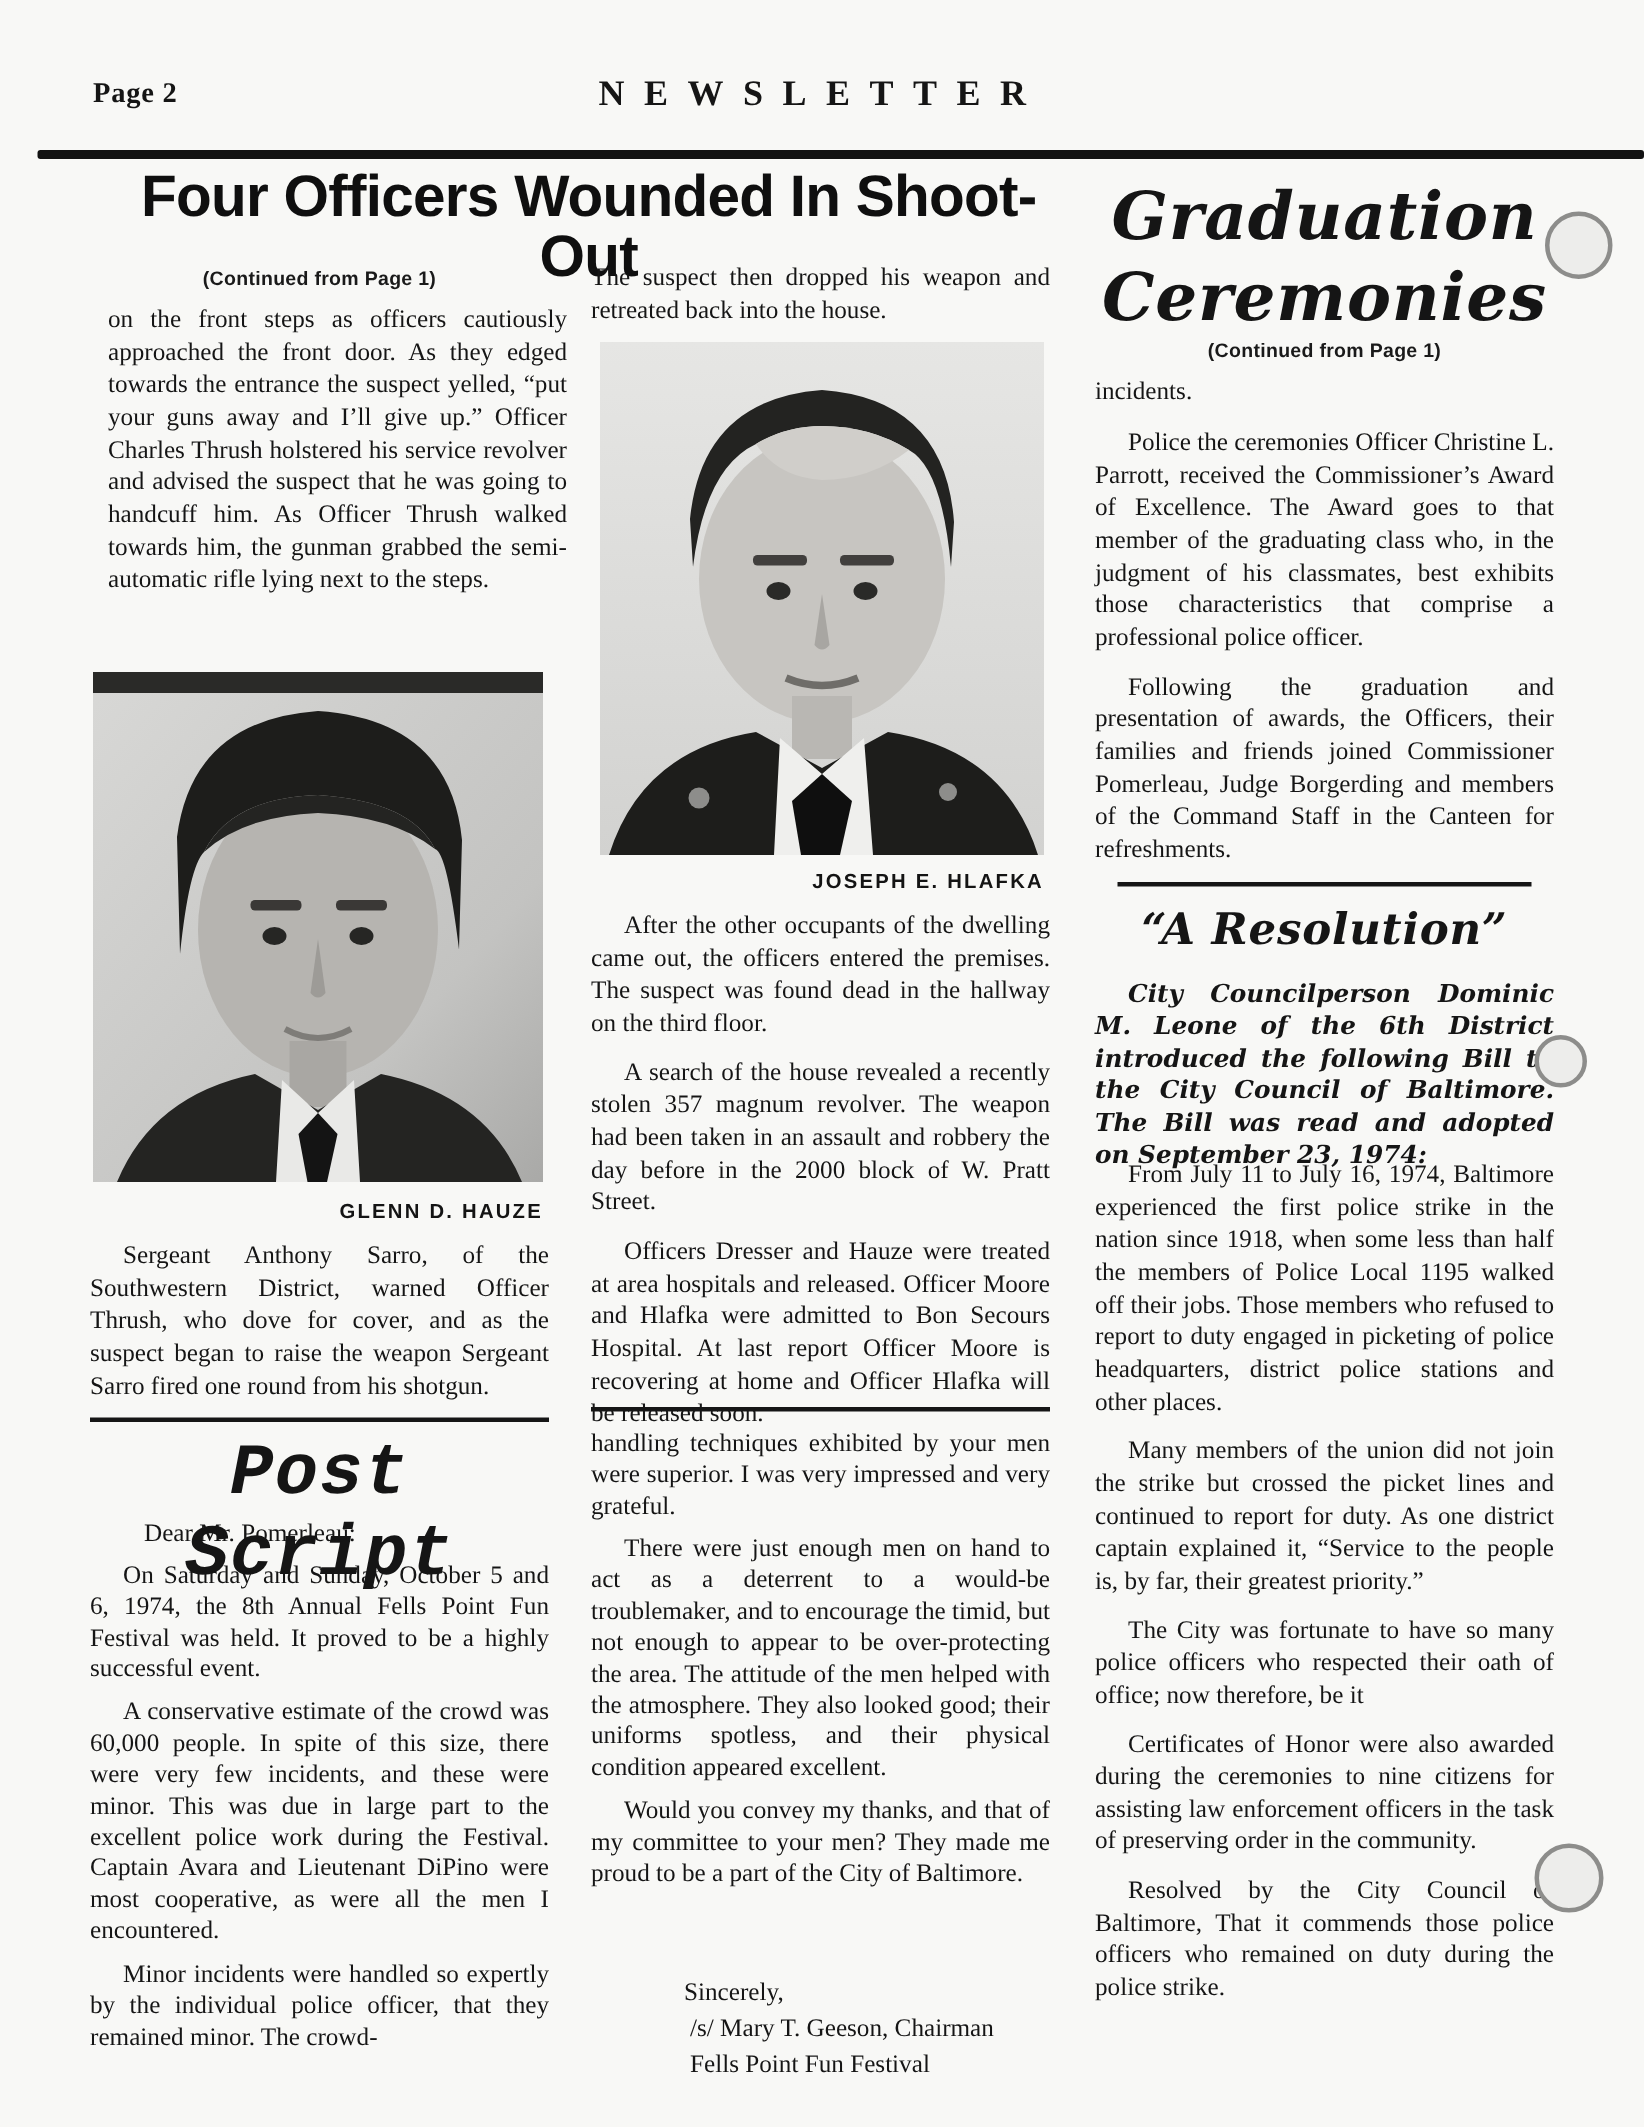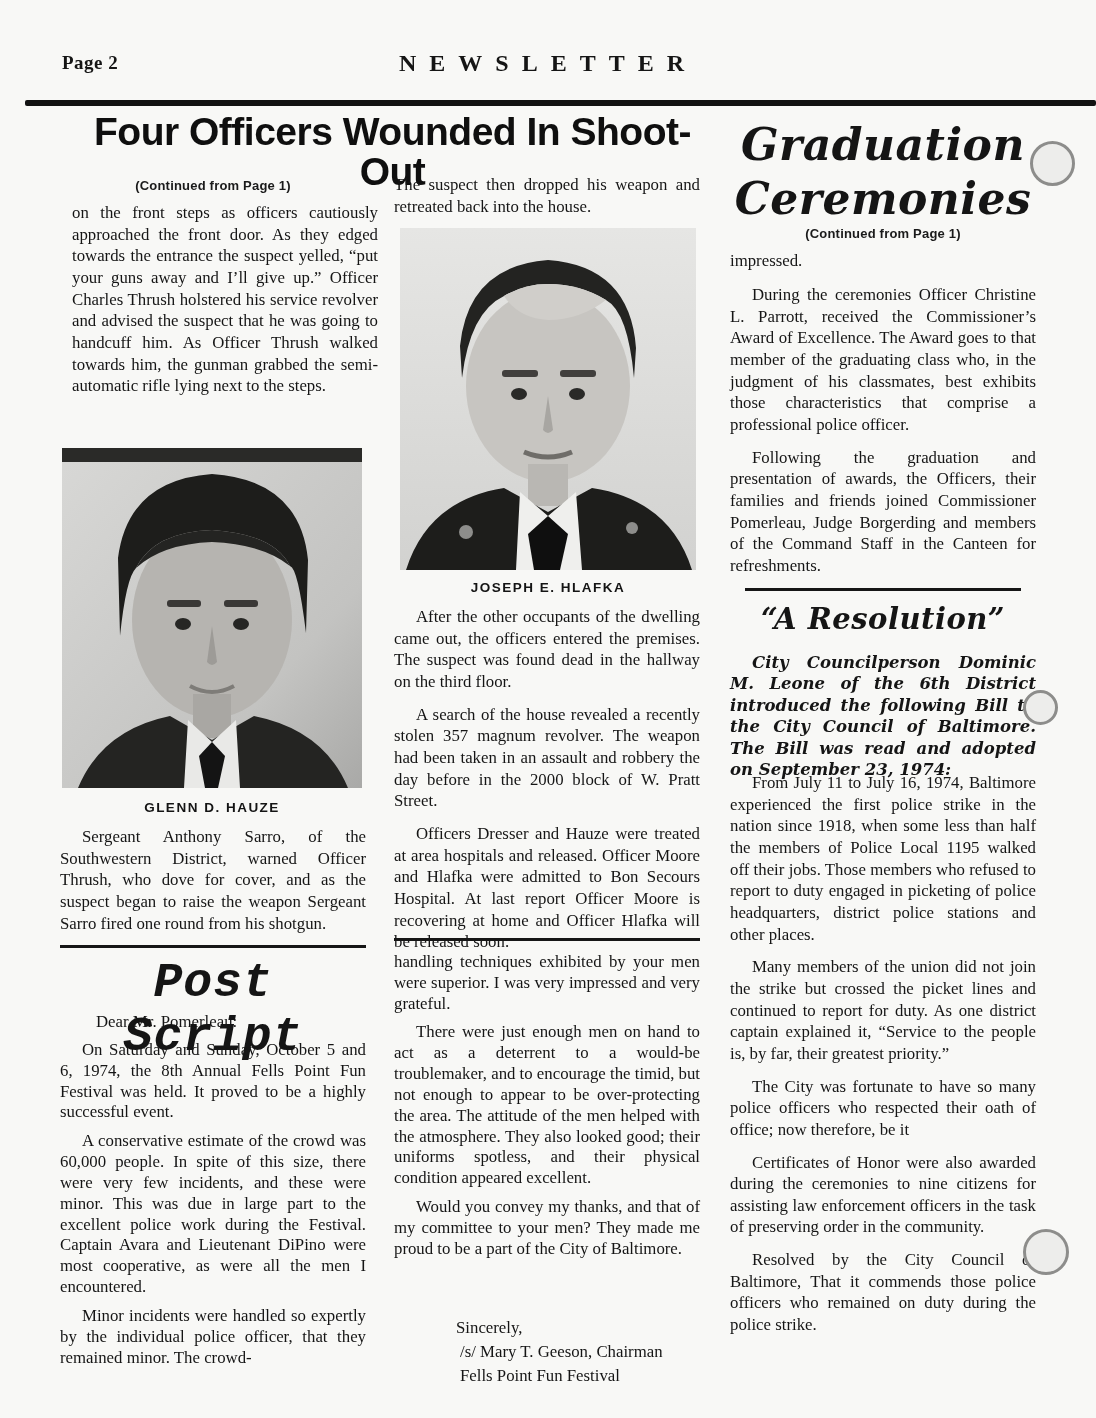--- a/index.html
+++ b/index.html
@@ -33,21 +33,21 @@
     width:306px;text-align:center;
     font-family:"DejaVu Serif", serif;font-style:italic;font-weight:bold;
     font-size:44px;line-height:1.22;letter-spacing:.5px;
   }
   .res-head{
     width:306px;text-align:center;
     font-family:"DejaVu Serif", serif;font-style:italic;font-weight:bold;
     font-size:29px;letter-spacing:.5px;
   }
   .caption{
-    text-align:center;font-family:"Liberation Sans", sans-serif;font-weight:bold;
+    text-align:right;font-family:"Liberation Sans", sans-serif;font-weight:bold;
     font-size:13.5px;letter-spacing:1.5px;color:#141414;
   }
   
   .col{width:306px;font-size:16.8px;line-height:1.29;text-align:justify;}
   .col p{margin:0 0 11px 0;text-indent:22px;}
   .col p:last-child{margin-bottom:0;}
   .col p.noindent{text-indent:0;}
   .tight{line-height:1.24;}
   .tight p{margin-bottom:8px;}
   .salutation{font-size:16.8px;}
@@ -167,24 +167,24 @@
     <div class="sig-indent">Fells Point Fun Festival</div>
   </div>
 
   <div class="abs serif-head" style="left:730px;top:118px;">
     <div>Graduation</div>
     <div>Ceremonies</div>
   </div>
   <div class="abs continued" style="left:730px;top:226px;">(Continued from Page 1)</div>
 
   <div class="abs col" style="left:730px;top:250px;">
-    <p class="noindent">impressed.</p>
+    <p class="noindent">incidents.</p>
   </div>
   <div class="abs col" style="left:730px;top:284px;">
-      <p>During the ceremonies Officer Christine L. Parrott, received the Commissioner’s Award of Excellence. The Award goes to that member of the graduating class who, in the judgment of his classmates, best exhibits those characteristics that comprise a professional police officer.</p>
+      <p>Police the ceremonies Officer Christine L. Parrott, received the Commissioner’s Award of Excellence. The Award goes to that member of the graduating class who, in the judgment of his classmates, best exhibits those characteristics that comprise a professional police officer.</p>
       <p>Following the graduation and presentation of awards, the Officers, their families and friends joined Commissioner Pomerleau, Judge Borgerding and members of the Command Staff in the Canteen for refreshments.</p>
     </div>
 
   <div class="abs rule" style="left:745px;top:588px;width:276px;height:3px;"></div>
 
   <div class="abs res-head" style="left:730px;top:602px;">“A Resolution”</div>
   <div class="abs italic-intro" style="left:730px;top:652px;width:306px;text-indent:22px;text-align:justify;">City Councilperson Dominic M. Leone of the 6th District introduced the following Bill to the City Council of Baltimore. The Bill was read and adopted on September 23, 1974:</div>
 
   <div class="abs col" style="left:730px;top:772px;">
       <p>From July 11 to July 16, 1974, Baltimore experienced the first police strike in the nation since 1918, when some less than half the members of Police Local 1195 walked off their jobs. Those members who refused to report to duty engaged in picketing of police headquarters, district police stations and other places.</p>

